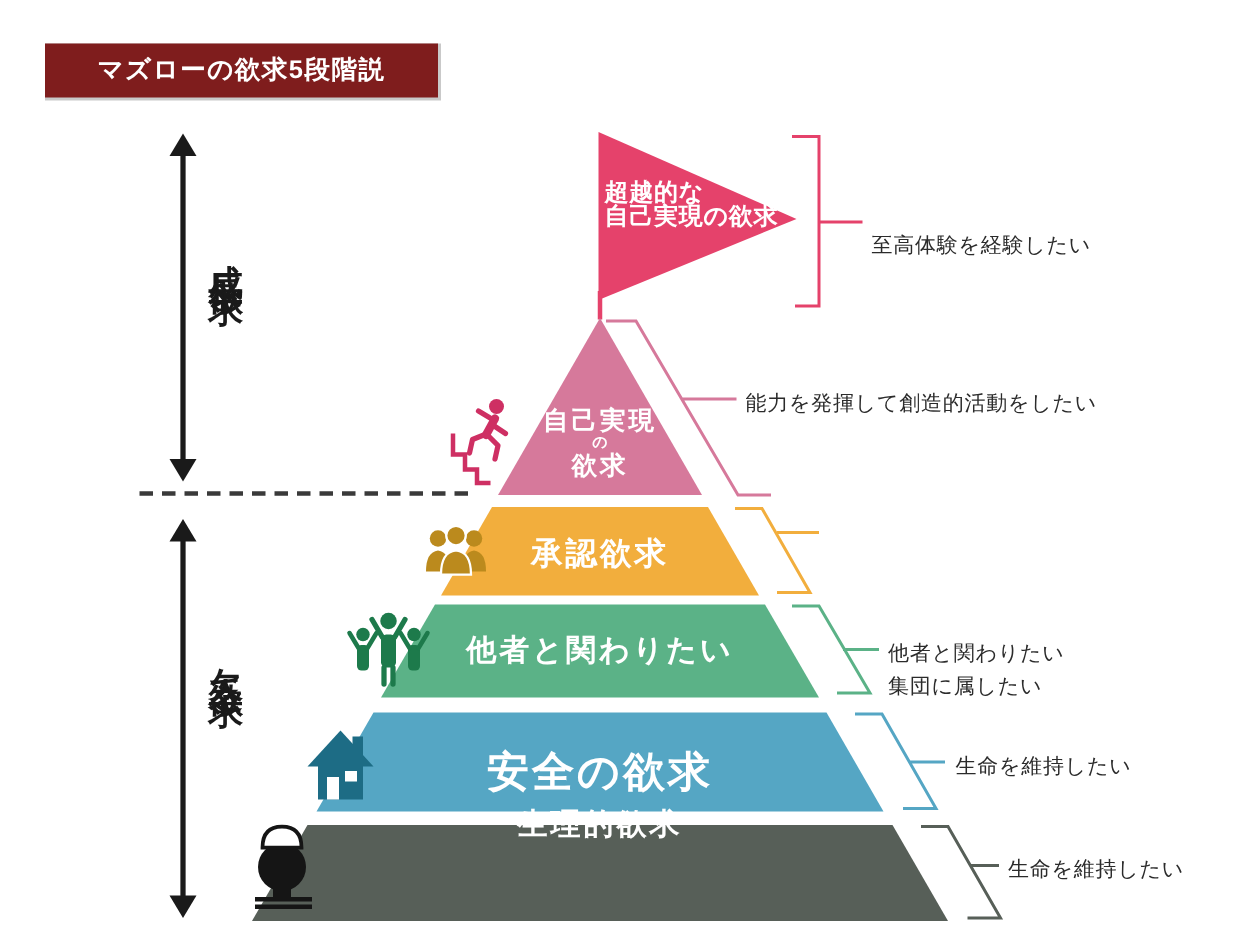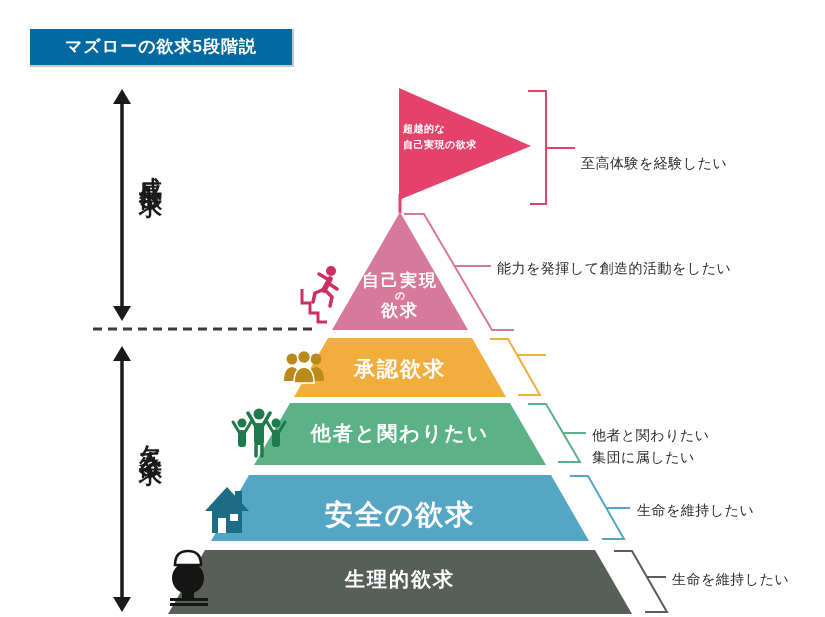--- a/index.html
+++ b/index.html
@@ -3,39 +3,39 @@
 <meta charset="utf-8">
 <style>
   html,body{margin:0;padding:0;background:#ffffff;}
   .canvas{
     position:relative;width:825px;height:617px;background:#ffffff;overflow:hidden;
     font-family:"Liberation Sans","DejaVu Sans",sans-serif;color:#2b2b2b;
   }
   .abs{position:absolute;}
   svg.layer{position:absolute;left:0;top:0;}
   .title-badge{
-    left:30px;top:29px;width:262px;height:36px;background:#0369a1;color:#ffffff;
+    left:30px;top:29px;width:262px;height:36px;background:#7f1d1d;color:#ffffff;
     font-size:17px;font-weight:bold;letter-spacing:1px;text-align:center;line-height:36px;
     box-shadow:1px 1px 0 1px #c9c9c9;
   }
   .v-label{
     writing-mode:vertical-rl;text-orientation:upright;
     font-size:23px;font-weight:bold;color:#1a1a1a;letter-spacing:6px;line-height:1;
   }
   .flag-text{
-    left:403px;top:121px;width:130px;color:#ffffff;font-size:10px;font-weight:bold;
+    left:403px;top:121px;width:130px;color:#ffffff;font-size:16px;font-weight:bold;
     line-height:16px;letter-spacing:0.5px;text-align:left;
   }
   .lvl-label{color:#ffffff;font-weight:bold;text-align:center;letter-spacing:2px;}
   .lvl-top{left:340px;top:272px;width:120px;font-size:17px;line-height:17px;}
   .lvl-top .particle{font-size:10px;line-height:13px;letter-spacing:0;}
   .l-esteem{left:300px;top:355px;width:200px;font-size:21px;}
   .l-belong{left:290px;top:420px;width:220px;font-size:20px;}
   .l-safety{left:300px;top:496px;width:200px;font-size:28px;}
-  .l-physio{left:300px;top:566px;width:200px;font-size:20px;}
+  .l-physio{left:300px;top:536px;width:200px;font-size:20px;}
   .note{font-size:14px;font-weight:500;color:#2b2b2b;letter-spacing:0.5px;line-height:22px;white-space:nowrap;}
   .n-flag{left:581px;top:152px;}
   .n-selfact{left:497px;top:257px;}
   .n-esteem{left:552px;top:341px;}
   .n-belong{left:592px;top:412px;margin-top:12px;}
   .n-safety{left:637px;top:499px;}
   .n-physio{left:672px;top:568px;}
 </style>
 </head>
 <body>

